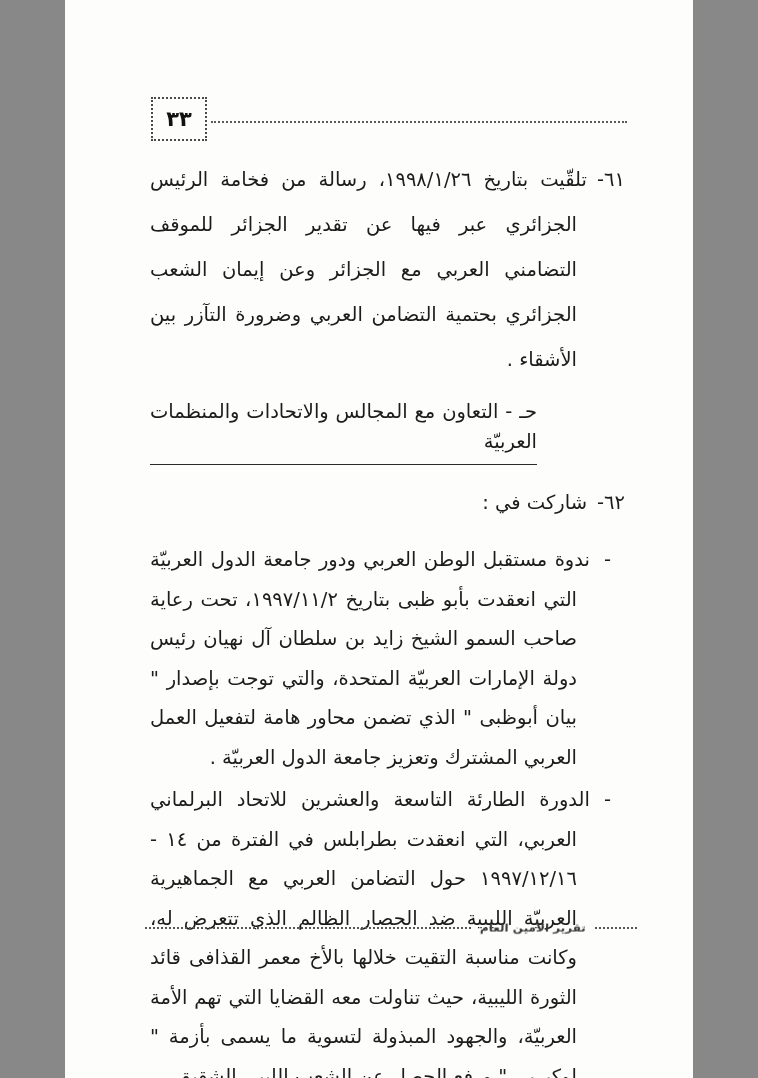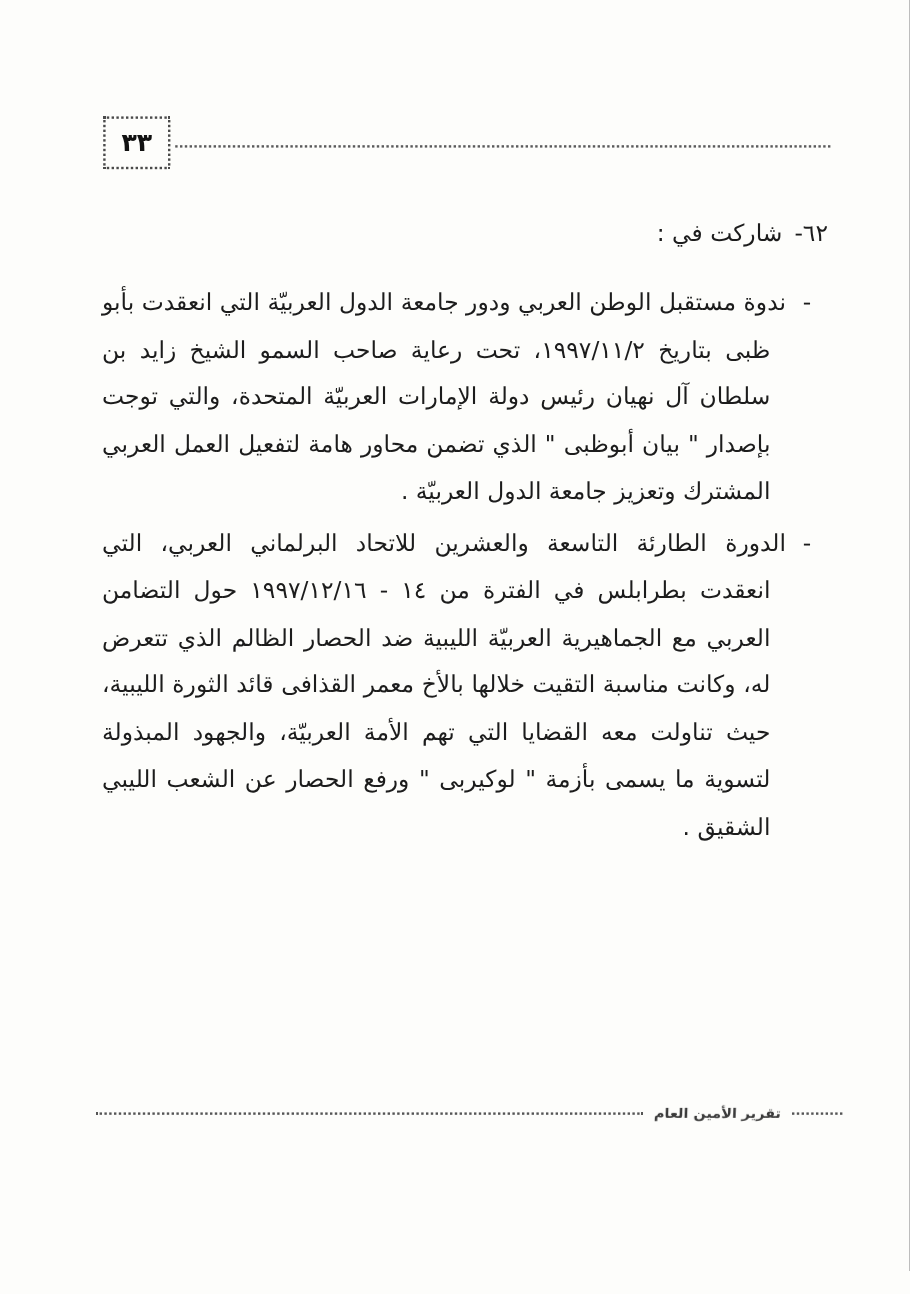--- a/index.html
+++ b/index.html
@@ -1,19 +1,19 @@
 <!DOCTYPE html>
 <html lang="ar"><head>
 <meta charset="utf-8">
 <style>
   * { margin:0; padding:0; box-sizing:border-box; }
   html,body { background:#888; }
   .sheet {
     position:relative;
-    width:758px; height:1078px;
+    width:628px; height:1078px;
     margin:0 auto;
     background:#fdfdfb;
     color:#1c1c1c;
     font-family:"DejaVu Sans", sans-serif;
     direction:rtl;
     overflow:hidden;
   }
   
   .pg-box {
     position:absolute; left:86px; top:97px;
@@ -89,21 +89,25 @@
 
 <div class="sheet">
 
   <div class="pg-box">
     <span class="pg-num">٣٣</span>
   </div>
   <div class="rule-top"></div>
 
   <div class="content">
 
+    <p class="numbered"><span class="item-num">٦١-</span><span>تلقّيت بتاريخ ١٩٩٨/١/٢٦، رسالة من فخامة الرئيس الجزائري عبر فيها عن تقدير الجزائر للموقف التضامني العربي مع الجزائر وعن إيمان الشعب الجزائري بحتمية التضامن العربي وضرورة التآزر بين الأشقاء .</span></p>
 
+    <div class="heading-wrap">
+      <span class="heading">حـ - التعاون مع المجالس والاتحادات والمنظمات العربيّة</span>
+    </div>
 
     <p class="numbered item62"><span class="item-num">٦٢-</span><span>شاركت في :</span></p>
 
     <div class="bullets">
 
       <p class="bullet"><span class="bullet-dash">-</span><span>ندوة مستقبل الوطن العربي ودور جامعة الدول العربيّة التي انعقدت بأبو ظبى بتاريخ ١٩٩٧/١١/٢، تحت رعاية صاحب السمو الشيخ زايد بن سلطان آل نهيان رئيس دولة الإمارات العربيّة المتحدة، والتي توجت بإصدار " بيان أبوظبى " الذي تضمن محاور هامة لتفعيل العمل العربي المشترك وتعزيز جامعة الدول العربيّة .</span></p>
 
       <p class="bullet"><span class="bullet-dash">-</span><span>الدورة الطارئة التاسعة والعشرين للاتحاد البرلماني العربي، التي انعقدت بطرابلس في الفترة من ١٤ - ١٩٩٧/١٢/١٦ حول التضامن العربي مع الجماهيرية العربيّة الليبية ضد الحصار الظالم الذي تتعرض له، وكانت مناسبة التقيت خلالها بالأخ معمر القذافى قائد الثورة الليبية، حيث تناولت معه القضايا التي تهم الأمة العربيّة، والجهود المبذولة لتسوية ما يسمى بأزمة " لوكيربى " ورفع الحصار عن الشعب الليبي الشقيق .</span></p>
 
 

